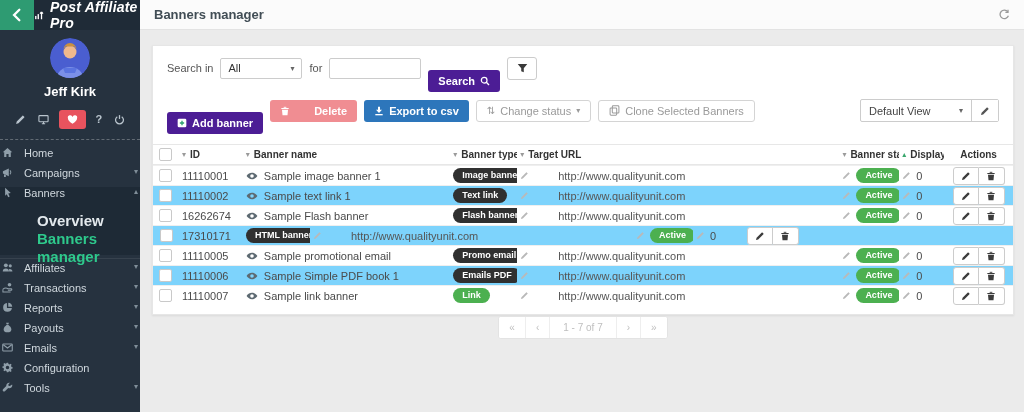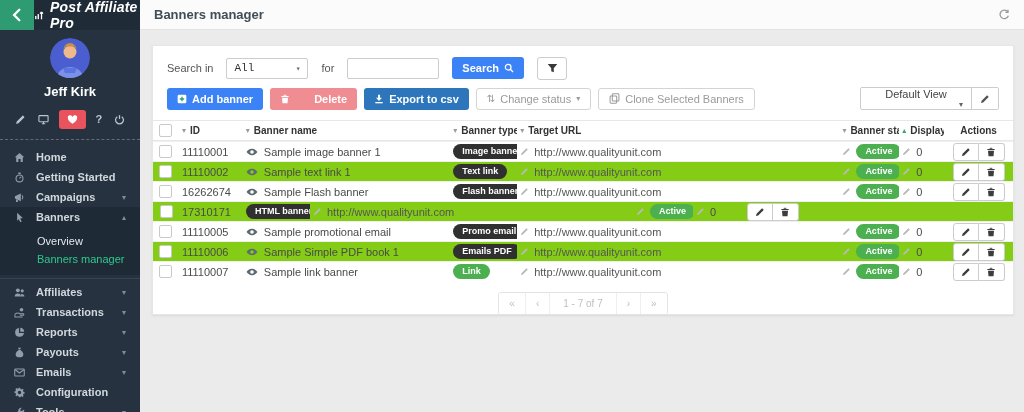--- a/index.html
+++ b/index.html
@@ -18,90 +18,90 @@
   .brand-name { font-size:14px; font-weight:bold; font-style:italic; letter-spacing:.2px; }
   .avatar-wrap { display:flex; justify-content:center; margin-top:8px; }
   .avatar { width:40px; height:40px; border-radius:50%; overflow:hidden; cursor:pointer; display:block; }
   .user-name { text-align:center; color:#fff; font-size:13px; font-weight:bold; margin-top:6px; }
   .quick-row { display:flex; align-items:center; justify-content:space-between; padding:0 13px; margin-top:9px; height:22px; }
   .q-btn { background:none; border:none; color:#b9c4cd; cursor:pointer; display:flex; align-items:center; justify-content:center; padding:2px; }
   .q-btn.active { background:#e8535e; color:#fff; border-radius:3px; padding:4px 8px; }
   .dash-div { border-bottom:1px dashed rgba(255,255,255,.28); margin-top:9px; }
 
   .nav { padding-top:7px; font-size:11px; }
-  .nav-item { display:flex; align-items:center; height:20px; padding:0 14px; cursor:pointer; font-weight:bold; color:#d0d8de; }
+  .nav-item { display:flex; height:20px; padding:0 2px; cursor:pointer; font-weight:normal; color:#d0d8de; }
   .nav-item .ic { color:#8f9ea9; width:11px; height:11px; }
   .nav-label { margin-left:11px; }
   .nav-caret { margin-left:auto; font-size:8px; color:#7f8d98; }
   .nav-group { background:#1e2a36; }
   .submenu { padding:5px 0 7px 0; }
-  .sub-item { display:block; height:18px; line-height:18px; padding-left:37px; font-size:11px; cursor:pointer; color:#e3e9ed; }
+  .sub-item { display:block; height:18px; line-height:18px; padding-left:37px; font-size:15px; cursor:pointer; color:#e3e9ed;font-weight:bold; }
   .sub-item.active { color:#2ec98c; }
   .sec-div { border-top:1px solid rgba(255,255,255,.08); margin:3px 0; }
 
   
   .main { position:absolute; left:140px; top:0; width:884px; height:412px; }
   .topbar { height:30px; background:#fbfbfb; border-bottom:1px solid #e3e3e3;
     display:flex; align-items:center; padding:0 14px; }
   .page-title { font-size:13px; font-weight:bold; color:#414d55; }
   .refresh-btn { margin-left:auto; background:none; border:none; color:#9a9a9a; cursor:pointer; }
 
   .content { padding:15px 10px 0 12px; }
   .panel { background:#fff; width:862px; height:270px; box-shadow:0 1px 2px rgba(0,0,0,.08);
     border:1px solid #e6e6e6; padding:8px 0 0 0; }
 
   
-  .search-row { display:flex; align-items:center; padding:4px 14px 0 14px; height:24px; gap:13px; font-size:11px; color:#555; }
+  .search-row { display:flex; align-items:center; padding:4px 14px 0 14px; height:24px; gap:7px; font-size:11px; color:#555; }
   .sel-box { display:flex; align-items:center; border:1px solid #ccc; border-radius:2px; background:#fff;
     height:21px; padding:0 7px; font-size:11px; color:#333; cursor:pointer; }
   .sel-box .caret { margin-left:auto; font-size:8px; color:#666; }
-  .scope-select { width:82px;font-family:Liberation Mono, monospace; }
+  .scope-select { width:82px; }
   .search-input { width:92px; height:21px; border:1px solid #ccc; border-radius:2px; padding:0 5px; font-size:11px; }
   .btn { display:inline-flex; align-items:center; gap:5px; border:none; border-radius:3px;
     font-size:11px; font-weight:bold; cursor:pointer; padding:0 10px; height:22px; }
-  .btn-green { background:#3b82f6; color:#fff; }
+  .btn-green { background:#4c1d95; color:#fff;margin-top:25px; }
   .icon-btn { width:30px; height:23px; background:#fff; border:1px solid #ccc; border-radius:3px;
     display:inline-flex; align-items:center; justify-content:center; color:#3a3a3a; cursor:pointer; }
 
   
   .toolbar { display:flex; align-items:center; padding:9px 14px 0 14px; gap:7px; }
   .btn-pink { background:#f08d92; color:#fff;gap:24px; }
   .btn-blue { background:#2d76bb; color:#fff; }
   .btn-ghost { background:#fff; border:1px solid #d4d4d4; color:#9a9a9a; font-weight:normal; }
   .view-group { margin-left:auto; display:flex; border:1px solid #ccc; border-radius:2px; height:23px; }
-  .view-select { display:flex; align-items:center; width:110px; padding:0 8px; font-size:11px; color:#444; cursor:pointer;flex-direction:column; }
+  .view-select { display:flex; align-items:center; width:110px; padding:0 8px; font-size:11px; color:#444; cursor:pointer; }
   .view-select .caret { margin-left:auto; font-size:8px; color:#666; }
   .view-edit { width:27px; border:none; border-left:1px solid #ccc; background:#fff; color:#555;
     display:flex; align-items:center; justify-content:center; cursor:pointer; }
 
   
   .table { margin-top:10px; font-size:11px; }
   .tr { display:flex; align-items:center; height:20px; border-top:1px solid #efefef; color:#4a4a4a; }
-  .tr.alt { background:#84cc16; }
+  .tr.alt { background:#7dd3fc; }
   .thead { height:21px; border-top:1px solid #e7e7e7; border-bottom:1px solid #e7e7e7;
     font-size:10px; font-weight:bold; color:#333; background:#fff; }
   .td { display:flex; align-items:center; padding:0 3px; overflow:hidden; white-space:nowrap; }
   .c-cb   { width:26px; justify-content:center; }
   .c-id   { width:64px; }
   .c-name { width:208px; }
   .c-type { width:67px; }
   .c-url  { width:323px; }
   .c-status { width:60px; }
   .c-disp { width:45px; }
   .c-act  { width:69px; justify-content:center; }
   .sort { font-size:8px; color:#9a9a9a; margin-right:4px; }
   .sort.up { color:#3aa76d; }
   .cb { appearance:none; -webkit-appearance:none; width:13px; height:13px; border:1px solid #c9c9c9;
     border-radius:2px; background:#fff; cursor:pointer; }
   .eye { color:#5d6a72; margin-right:6px; width:12px; height:12px; cursor:pointer; }
   .pen { color:#b9b9b9; margin-right:5px; width:9px; height:9px; cursor:pointer; }
   .pill { color:#fff; font-size:9px; font-weight:bold; padding:2px 9px; border-radius:10px; line-height:1.2; }
   .pill-dark { background:#303030; }
   .pill-green { background:#4cb050; }
-  .url-text { color:#555; }
+  .url-text { color:#555;margin-left:24px; }
   .btn-pair { display:flex; }
   .act-btn { width:26px; height:18px; background:#fff; border:1px solid #ccc; display:flex;
     align-items:center; justify-content:center; color:#3c3c3c; cursor:pointer; padding:0; }
   .act-btn:first-child { border-radius:3px 0 0 3px; }
   .act-btn:last-child { border-radius:0 3px 3px 0; border-left:none; }
 
   
   .pager { display:flex; justify-content:center; margin-top:11px; }
   .pager-group { display:flex; border:1px solid #e3e3e3; border-radius:3px; overflow:hidden; background:#fff; }
   .pg { border:none; background:#fff; color:#bfbfbf; font-size:10px; padding:5px 10px; cursor:pointer; border-left:1px solid #eee; }
@@ -265,27 +265,20 @@
       </button>
   </div>
   <div class="dash-div"></div>
 
   <div class="nav">
     <div class="nav-item">
       <svg class="ic">
           <use href="#i-home"></use>
         </svg>
       <span class="nav-label">Home</span>
-      <span class="nav-caret"></span>
-    </div>
-    <div class="nav-item">
-      <svg class="ic">
-          <use href="#i-watch"></use>
-        </svg>
-      <span class="nav-label">Getting Started</span>
       <span class="nav-caret"></span>
     </div>
     <div class="nav-item">
       <svg class="ic">
           <use href="#i-mega"></use>
         </svg>
       <span class="nav-label">Campaigns</span>
       <span class="nav-caret">▾</span>
     </div>
 

